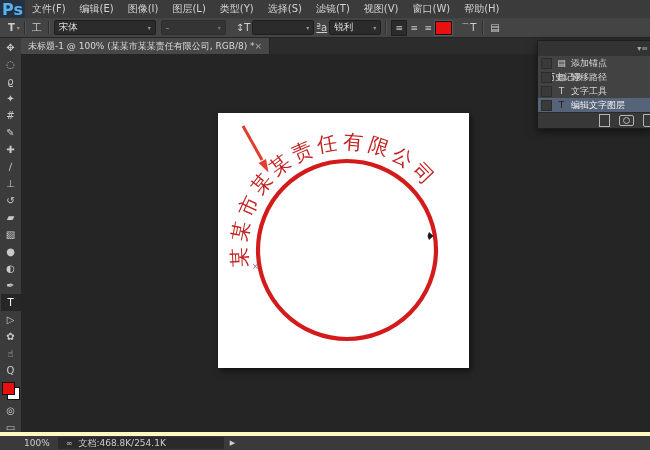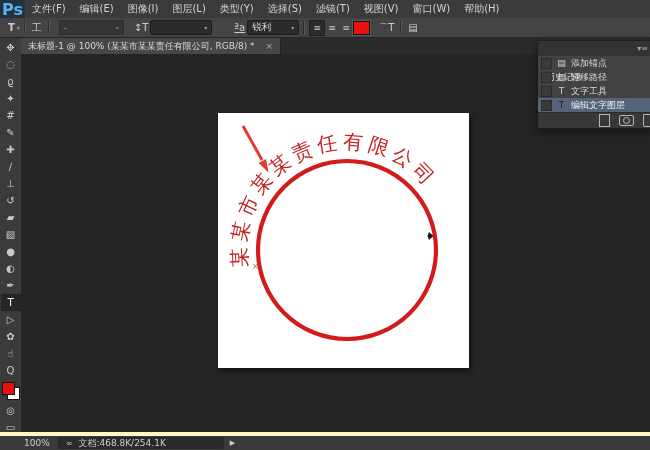--- a/index.html
+++ b/index.html
@@ -33,21 +33,21 @@
     border-right:1px solid #2a2a2a;display:flex;flex-direction:column;align-items:center;padding-top:1px;}
   .tool{width:20px;height:17px;display:flex;align-items:center;justify-content:center;
     font-size:10px;color:#c9c9c9;flex:none;}
   .tool.selected{background:#262626;color:#fff;}
   .swatchpair{position:relative;width:18px;height:18px;margin:3px 0 2px 0;flex:none;}
   .swatchpair .bg{position:absolute;right:0;bottom:0;width:11px;height:11px;background:#fff;border:1px solid #111;}
   .swatchpair .fg{position:absolute;left:0;top:0;width:11px;height:11px;border:1px solid #111;}
   
   .tabbar{position:absolute;left:21px;top:38px;right:0;height:16px;background:#2c2c2c;display:flex;}
   .doctab{background:#474747;border-right:1px solid #222;display:flex;align-items:center;
-    padding:0 7px;gap:11px;font-size:9px;color:#d8d8d8;max-width:300px;}
+    padding:0 7px;gap:0;font-size:9px;color:#d8d8d8;max-width:300px;}
   .doctab .ttl{white-space:nowrap;overflow:hidden;}
   .doctab .cls{color:#aaa;font-size:9px;}
   
   .workarea{position:absolute;left:21px;top:54px;right:0;bottom:14px;background:#252525;}
   .canvas{position:absolute;left:218px;top:113px;width:251px;height:255px;background:#ffffff;
     box-shadow:2px 3px 6px rgba(0,0,0,.55);}
   
   .history{position:absolute;left:537px;top:40px;width:113px;background:#424242;
     border:1px solid #1d1d1d;box-shadow:0 3px 8px rgba(0,0,0,.5);overflow:hidden;}
   .h-header{height:15px;background:#333;display:flex;align-items:stretch;}
@@ -91,30 +91,34 @@
   <span class="menuitem">窗口(W)</span>
   <span class="menuitem">帮助(H)</span>
 </div>
 
 <div class="optionsbar">
   <span class="ob-icon" style="margin-left:6px;font-weight:bold;">T</span>
   <span class="ob-caret">▾</span>
   <span class="ob-sep"></span>
   <span class="ob-icon">工</span>
   <span class="ob-sep"></span>
+  <div class="combo" style="width:92px;">
+    <span class="cval">宋体</span>
+    <span class="arrow">▾</span>
+  </div>
   <div class="combo" style="width:55px;margin-left:5px;opacity:.6;">
     <span class="cval">-</span>
     <span class="arrow">▾</span>
   </div>
   <span class="ob-icon" style="margin-left:8px;">↕T</span>
   <div class="combo" style="width:52px;gap:44px;">
     <span class="cval">36 点</span>
     <span class="arrow">▾</span>
   </div>
-  <span class="ob-icon" style="margin-left:20px;text-decoration:underline;">ªa</span>
+  <span class="ob-icon" style="margin-left:0;text-decoration:underline;">ªa</span>
   <div class="combo" style="width:42px;">
     <span class="cval">锐利</span>
     <span class="arrow">▾</span>
   </div>
   <span class="ob-sep"></span>
   <span class="alignbtn active">≡</span>
   <span class="alignbtn">≡</span>
   <span class="alignbtn">≡</span>
   <span class="swatch" style="background:#ea1010"></span>
   <span class="ob-icon" style="margin-left:6px;">⌒T</span>

